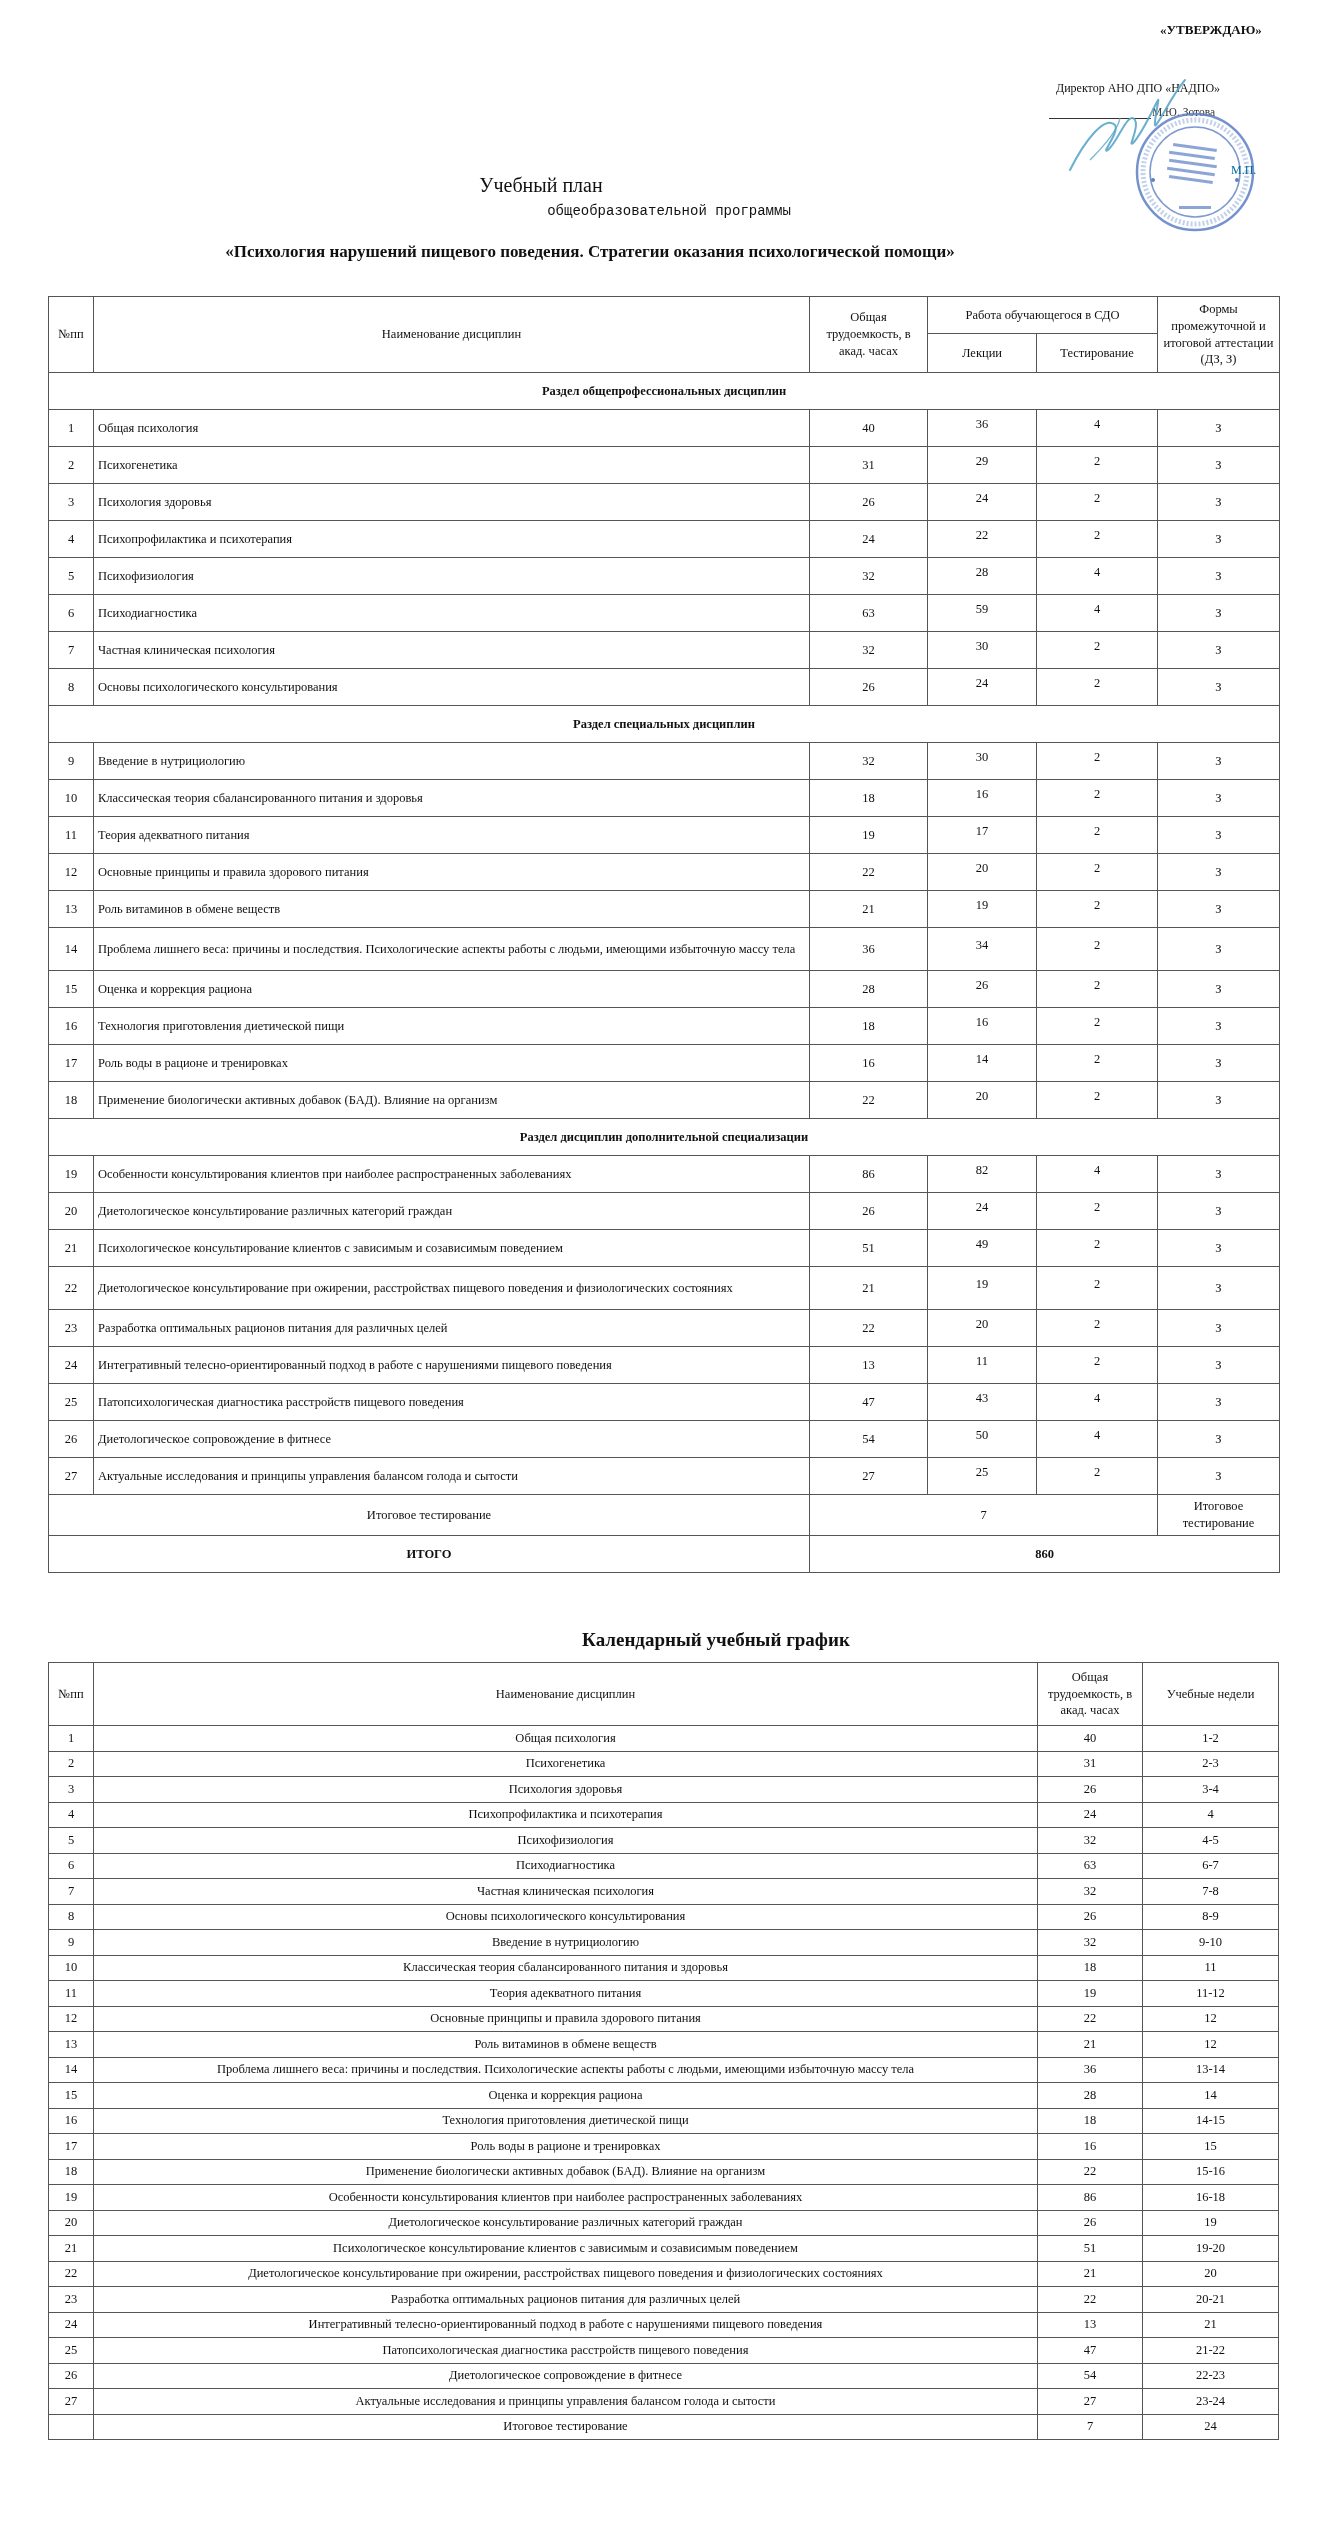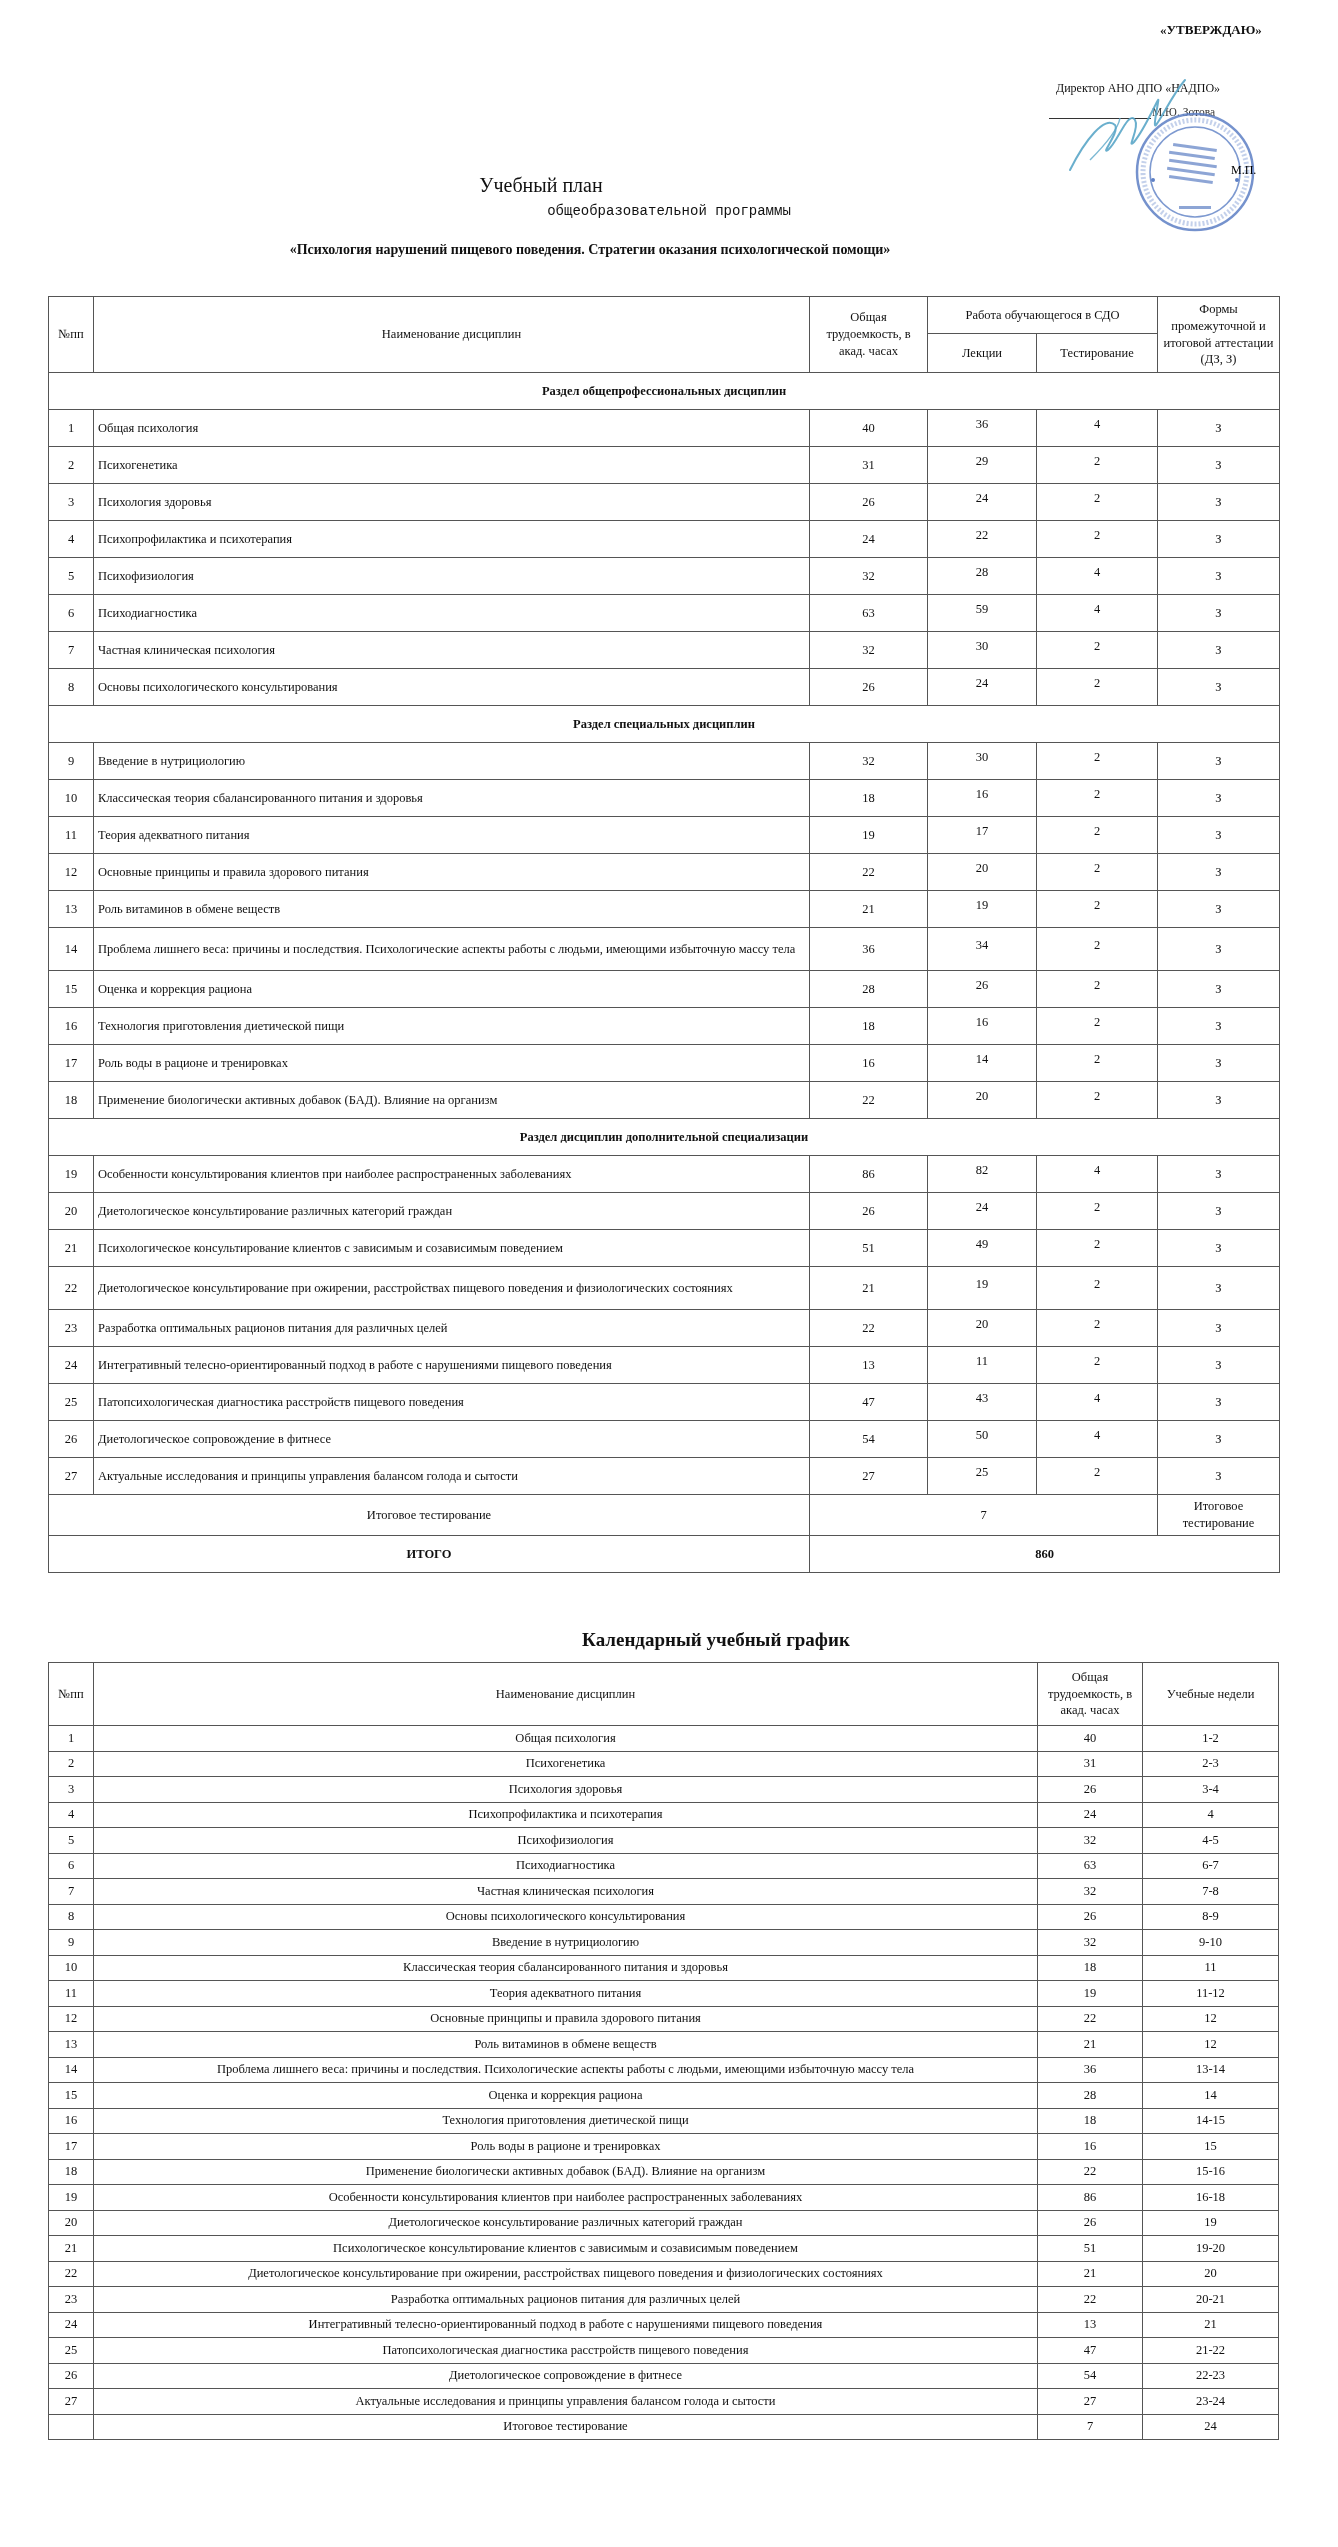--- a/index.html
+++ b/index.html
@@ -14,34 +14,34 @@
     position: absolute; top: 81px; left: 1056px; font-size: 12px; white-space: nowrap;
   }
   .sig-line {
     position: absolute; top: 118px; left: 1049px; width: 102px; height: 0;
     border-top: 1px solid #333;
   }
   .sig-name {
     position: absolute; top: 106px; left: 1152px; font-size: 11.5px; white-space: nowrap; color: #333;
   }
   .mp {
-    position: absolute; top: 163px; left: 1231px; font-size: 12px; color: #000000;
+    position: absolute; top: 163px; left: 1231px; font-size: 12px; color: #0369a1;
   }
   .signature-svg { position: absolute; top: 70px; left: 1060px; }
   .stamp-svg { position: absolute; top: 110px; left: 1133px; }
 
   .doc-title {
     position: absolute; top: 174px; left: 0; width: 1082px; text-align: center; font-size: 20px;
   }
   .doc-subtitle {
     position: absolute; top: 203px; left: 0; width: 1338px; text-align: center; font-size: 14px; font-family: Liberation Mono, monospace;
   }
   .program-title {
     position: absolute; top: 242px; left: 0; width: 1180px; text-align: center;
-    font-size: 14px; font-weight: bold;
+    font-size: 17px; font-weight: bold;
   }
 
   table { border-collapse: collapse; position: absolute; table-layout: fixed; }
   td, th {
     border: 1.5px solid #555; padding: 0 4px; font-weight: normal; font-size: 12.5px;
     vertical-align: middle; line-height: 1.35;
   }
   #plan-table { top: 296px; left: 48px; width: 1231px; }
   #plan-table thead tr.h1 { height: 37px; }
   #plan-table thead tr.h2 { height: 39px; }

